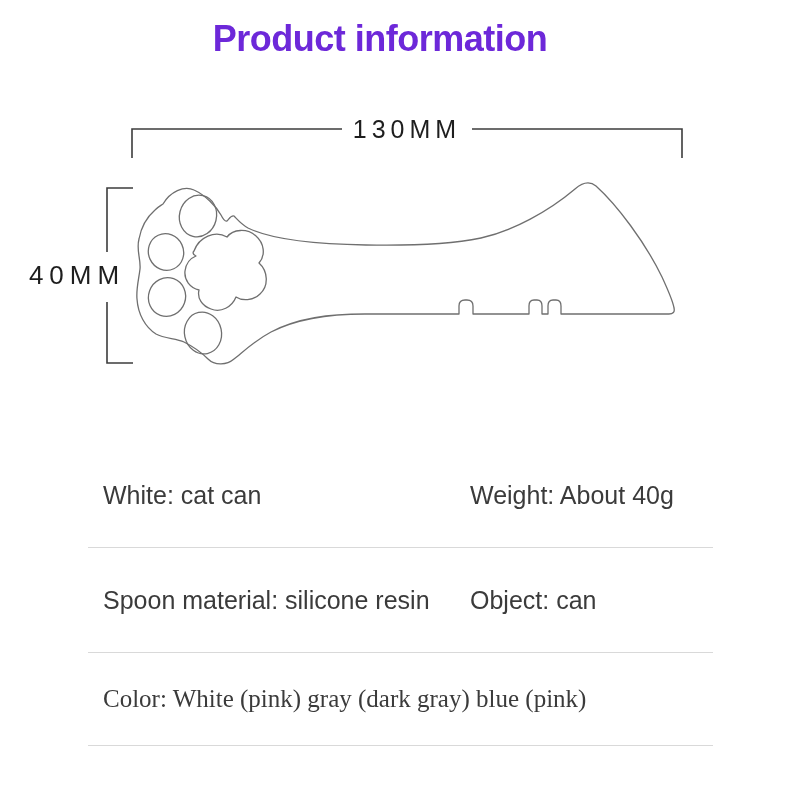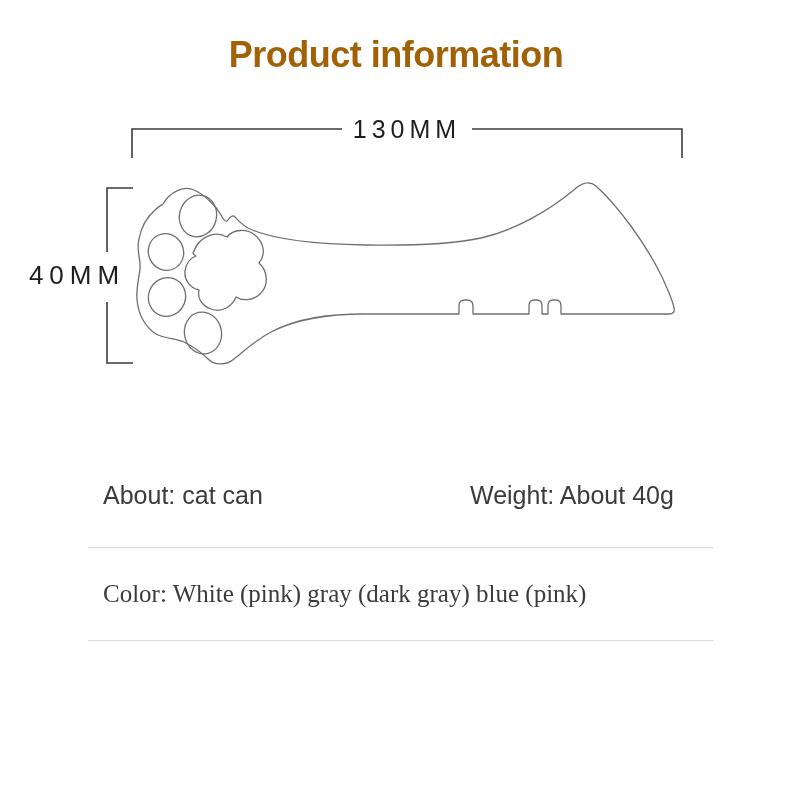--- a/index.html
+++ b/index.html
@@ -2,22 +2,22 @@
 <html><head>
 <meta charset="utf-8">
 <style>
   html,body{margin:0;padding:0;}
   body{
     width:800px;height:800px;position:relative;background:#ffffff;
     font-family:"Liberation Sans", sans-serif;overflow:hidden;
   }
   .page-title{
     position:absolute;top:18px;left:0;width:760px;
-    text-align:center;font-size:36px;font-weight:700;color:#a16207;
-    letter-spacing:-0.5px;margin:16px;
+    text-align:center;font-size:36px;font-weight:700;color:#6d28d9;
+    letter-spacing:-0.5px;margin:0;
   }
   .diagram-svg{
     position:absolute;top:0;left:0;width:800px;height:800px;
   }
   .dim-line{stroke:#3c3c3c;stroke-width:1.6;fill:none;}
   .outline{stroke:#6f6f6f;stroke-width:1.3;fill:none;stroke-linejoin:round;stroke-linecap:round;}
   .dim-text{
     font-family:"Liberation Sans", sans-serif;fill:#1e1e1e;
     font-size:25px;letter-spacing:5px;
   }
@@ -101,19 +101,23 @@
     C 192,254 193,252 194,251 Z"></path>
 
   <ellipse class="outline" cx="198" cy="216" rx="18.5" ry="21" transform="rotate(14 198 216)"></ellipse>
   <ellipse class="outline" cx="166" cy="252" rx="17.5" ry="18.5" transform="rotate(-25 166 252)"></ellipse>
   <ellipse class="outline" cx="167" cy="297" rx="18.5" ry="19.5" transform="rotate(20 167 297)"></ellipse>
   <ellipse class="outline" cx="203" cy="333" rx="18.5" ry="21" transform="rotate(-12 203 333)"></ellipse>
 </svg>
 
 <div class="spec-table">
   <div class="spec-row r1">
-    <span class="spec-left">About: cat can</span>
+    <span class="spec-left">White: cat can</span>
     <span class="spec-right">Weight: About 40g</span>
+  </div>
+  <div class="spec-row r2">
+    <span class="spec-left">Spoon material: silicone resin</span>
+    <span class="spec-right">Object: can</span>
   </div>
   <div class="spec-row r3">
     <span class="spec-left">Color: White (pink) gray (dark gray) blue (pink)</span>
   </div>
 </div>
 
 </body></html>

